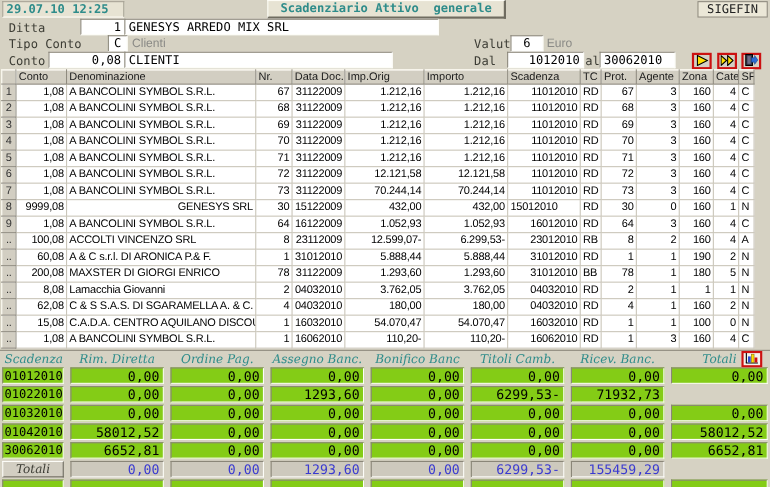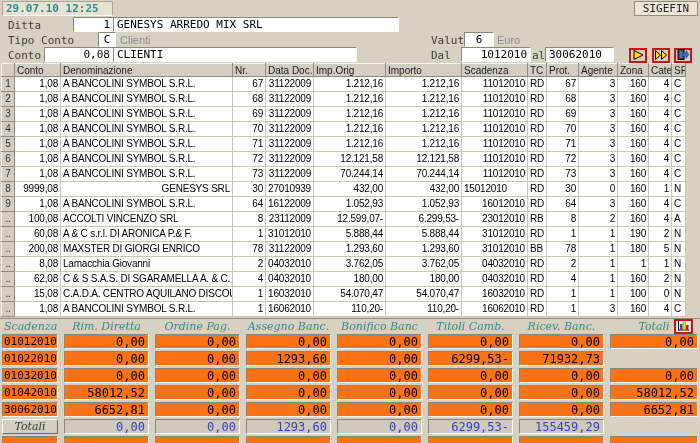--- a/index.html
+++ b/index.html
@@ -49,38 +49,39 @@
   
   .summary{position:absolute;left:0;top:318px;width:700px;height:125px;
     border-top:1px solid #8f8b7f;background:#d6d2c3;}
   .sgrid{display:grid;grid-template-columns:56px 85px 85px 85px 85px 85px 85px 88px;
     column-gap:6px;padding-left:2px;}
   .shead{height:14px;margin-top:1px;}
   .shead span{font:italic 11px "DejaVu Serif",serif;color:#2e8c8a;text-align:center;
     white-space:nowrap;overflow:hidden;line-height:14px;}
   .shead span:first-child{text-align:left;padding-left:2px;}
   .srow{margin-bottom:2px;}
-  .sbox{height:13px;line-height:13px;background:#f97316;
+  .sbox{height:13px;line-height:13px;background:#84cc16;
     border:1px solid;border-color:#8a8678 #fdfdf8 #fdfdf8 #8a8678;
     font:12px "DejaVu Sans Mono",monospace;color:#000;text-align:right;padding:0 3px;
     white-space:nowrap;overflow:hidden;}
   .sdate{text-align:left;padding:0 1px;font-size:11px;}
   .stotal{background:#cdc9bd;color:#3a3ad0;}
   .totali-btn{height:15px;background:#d2cec2;color:#3c3c34;
     border:1px solid;border-color:#fdfdf8 #6f6c60 #6f6c60 #fdfdf8;
     font:italic 11px "DejaVu Serif",serif;text-align:center;line-height:13px;cursor:pointer;padding:0;}
   .chartbtn{position:absolute;right:7px;top:0;width:19px;height:15px;background:#f4f2ec;
     border:2px solid #cc1111;padding:0;display:flex;align-items:center;justify-content:center;cursor:pointer;}
 </style>
 </head>
 <body>
 
 <div class="app">
 
   <div class="timestamp">29.07.10 12:25</div>
+  <div class="title">Scadenziario Attivo  generale</div>
   <div class="sigefin">SIGEFIN</div>
 
   <div class="lbl" style="left:8px;top:19px">Ditta</div>
   <div class="fld fr" style="left:73px;top:17px;width:33px">1</div>
   <div class="fld" style="left:113px;top:17px;width:278px">GENESYS ARREDO MIX SRL</div>
 
   <div class="lbl" style="left:8px;top:34px">Tipo Conto</div>
   <div class="fld fc" style="left:98px;top:32px;width:10px">C</div>
   <div class="lbl-grey" style="left:120px;top:34px">Clienti</div>
 
@@ -268,21 +269,21 @@
           <td style="text-align: right;">3</td>
           <td style="text-align: right;">160</td>
           <td style="text-align: right;">4</td>
           <td style="text-align: left;">C</td>
         </tr>
         <tr>
           <td class="rownum" style="text-align: center;">8</td>
           <td style="text-align: right;">9999,08</td>
           <td style="text-align: right;">GENESYS SRL</td>
           <td style="text-align: right;">30</td>
-          <td style="text-align: right;">27010939</td>
+          <td style="text-align: right;">15122009</td>
           <td style="text-align: right;">432,00</td>
           <td style="text-align: right;">432,00</td>
           <td style="text-align: left;">15012010</td>
           <td style="text-align: left;">RD</td>
           <td style="text-align: right;">30</td>
           <td style="text-align: right;">0</td>
           <td style="text-align: right;">160</td>
           <td style="text-align: right;">1</td>
           <td style="text-align: left;">N</td>
         </tr>

